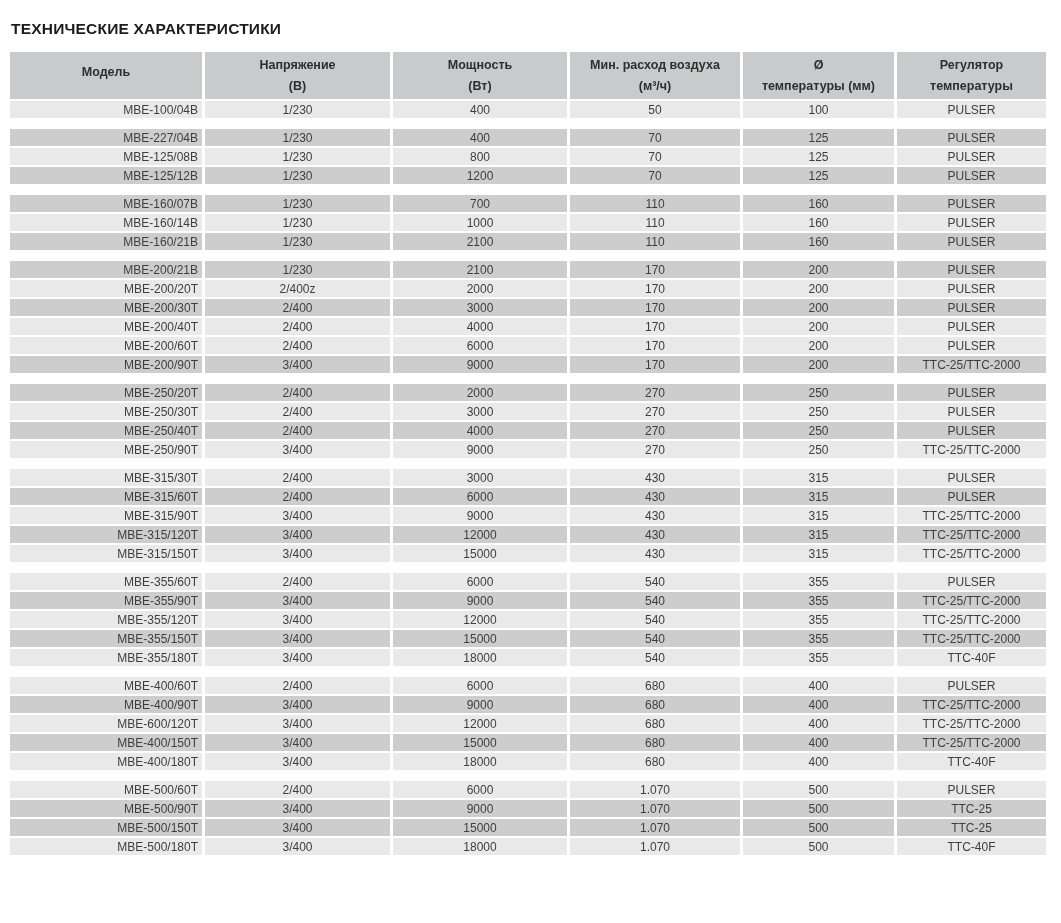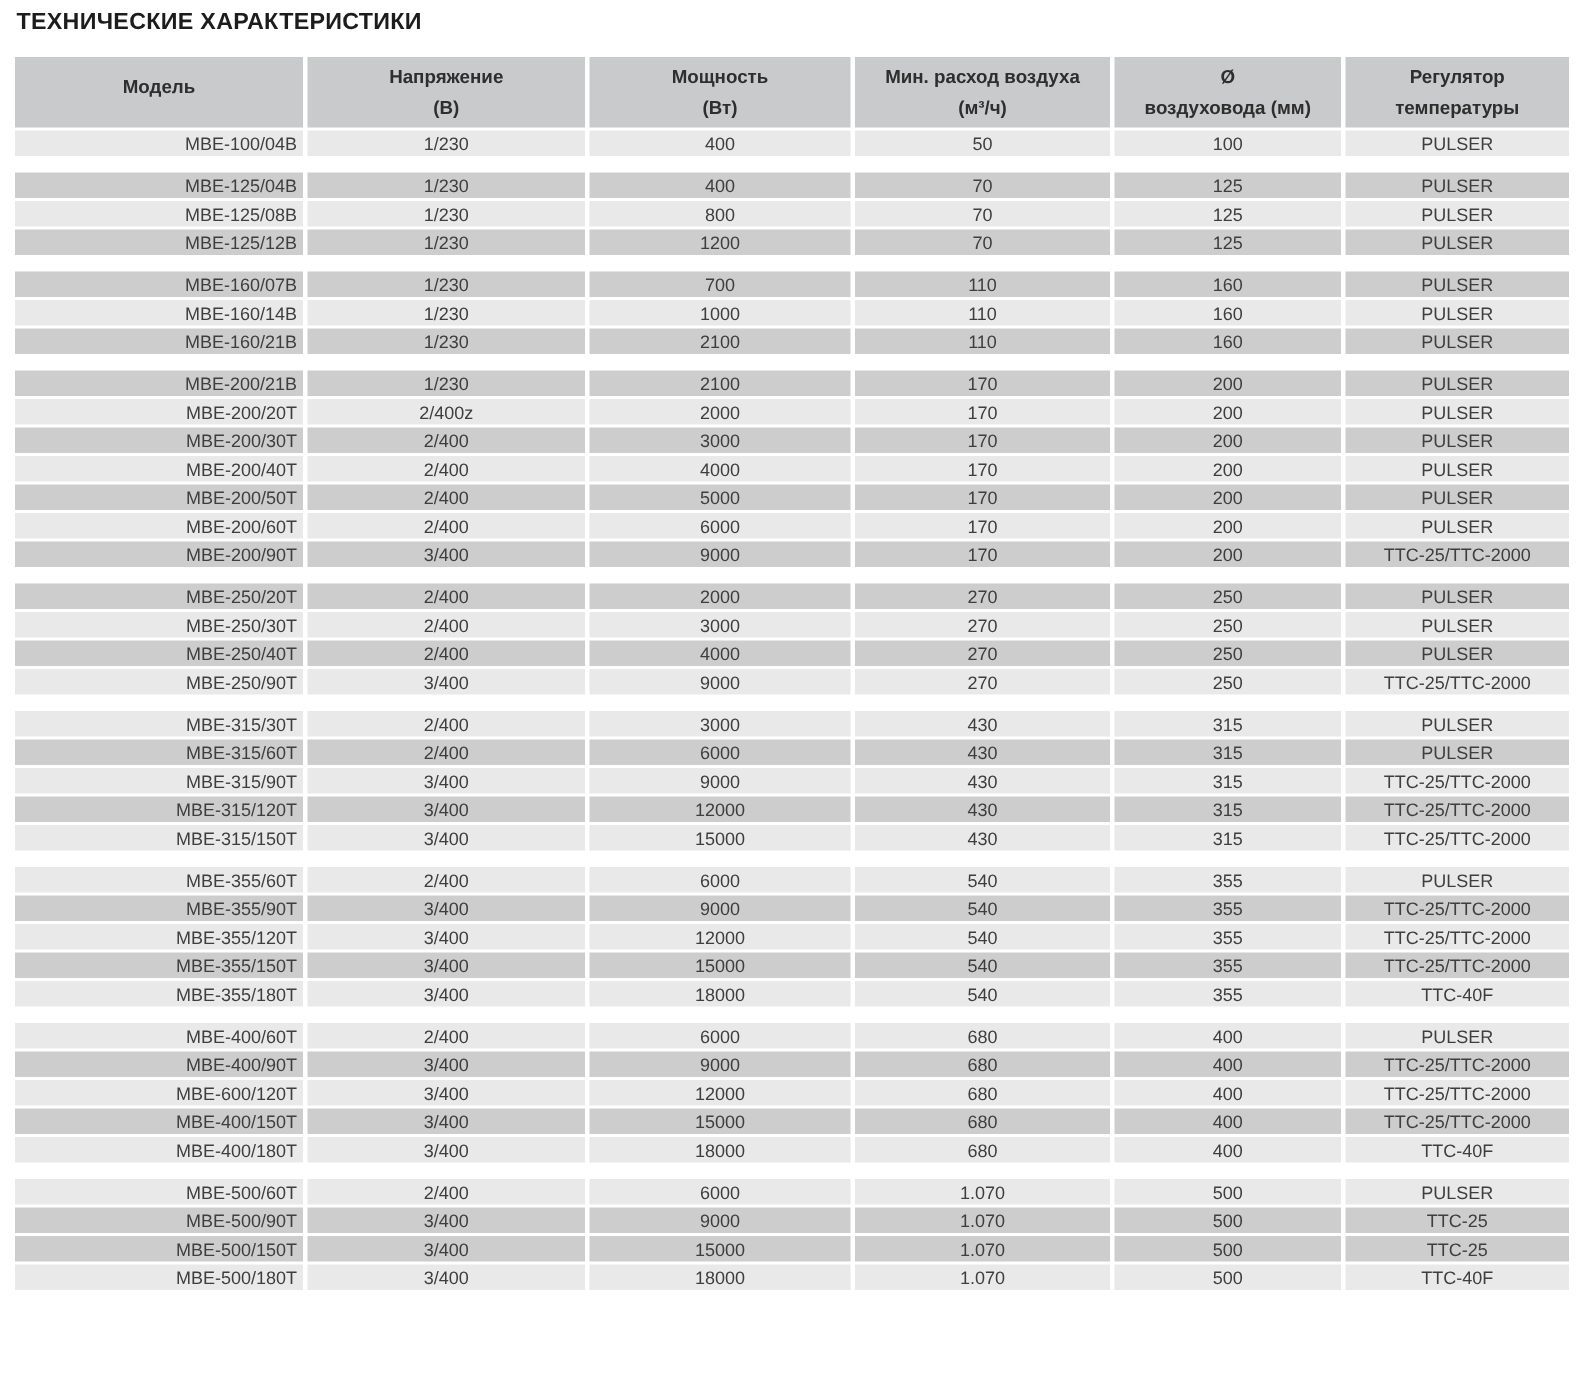--- a/index.html
+++ b/index.html
@@ -14,21 +14,21 @@
     overflow: hidden;
   }
   .page {
     padding: 6px 9px 0 10px;
   }
   .page-title {
     font-size: 15.5px;
     font-weight: 700;
     color: #1c1c1c;
     letter-spacing: 0.2px;
-    margin: 0 0 12px 1px;
+    margin: 14px 0 12px 1px;
   }
   table.spec {
     border-collapse: separate;
     border-spacing: 3px 2px;
     table-layout: fixed;
     width: 1042px;
     margin-left: -3px;
   }
   th {
     background: var(--header-bg, #c9cacb);
@@ -106,21 +106,21 @@
         </th>
         <th>
           <div class="th-wrap">
             <div>Мин. расход воздуха</div>
             <div>(м³/ч)</div>
           </div>
         </th>
         <th>
           <div class="th-wrap">
             <div>Ø</div>
-            <div>воздуховода (мм)</div>
+            <div>температуры (мм)</div>
           </div>
         </th>
         <th>
           <div class="th-wrap">
             <div>Регулятор</div>
             <div>температуры</div>
           </div>
         </th>
       </tr>
     </thead>
@@ -130,21 +130,21 @@
           <td>1/230</td>
           <td>400</td>
           <td>50</td>
           <td>100</td>
           <td>PULSER</td>
         </tr>
         <tr class="sep">
           <td colspan="6"></td>
         </tr>
         <tr class="row-dark">
-          <td class="model">MBE-125/04B</td>
+          <td class="model">MBE-227/04B</td>
           <td>1/230</td>
           <td>400</td>
           <td>70</td>
           <td>125</td>
           <td>PULSER</td>
         </tr>
         <tr class="row-light">
           <td class="model">MBE-125/08B</td>
           <td>1/230</td>
           <td>800</td>
@@ -211,28 +211,20 @@
           <td>2/400</td>
           <td>3000</td>
           <td>170</td>
           <td>200</td>
           <td>PULSER</td>
         </tr>
         <tr class="row-light">
           <td class="model">MBE-200/40T</td>
           <td>2/400</td>
           <td>4000</td>
-          <td>170</td>
-          <td>200</td>
-          <td>PULSER</td>
-        </tr>
-        <tr class="row-dark">
-          <td class="model">MBE-200/50T</td>
-          <td>2/400</td>
-          <td>5000</td>
           <td>170</td>
           <td>200</td>
           <td>PULSER</td>
         </tr>
         <tr class="row-light">
           <td class="model">MBE-200/60T</td>
           <td>2/400</td>
           <td>6000</td>
           <td>170</td>
           <td>200</td>

